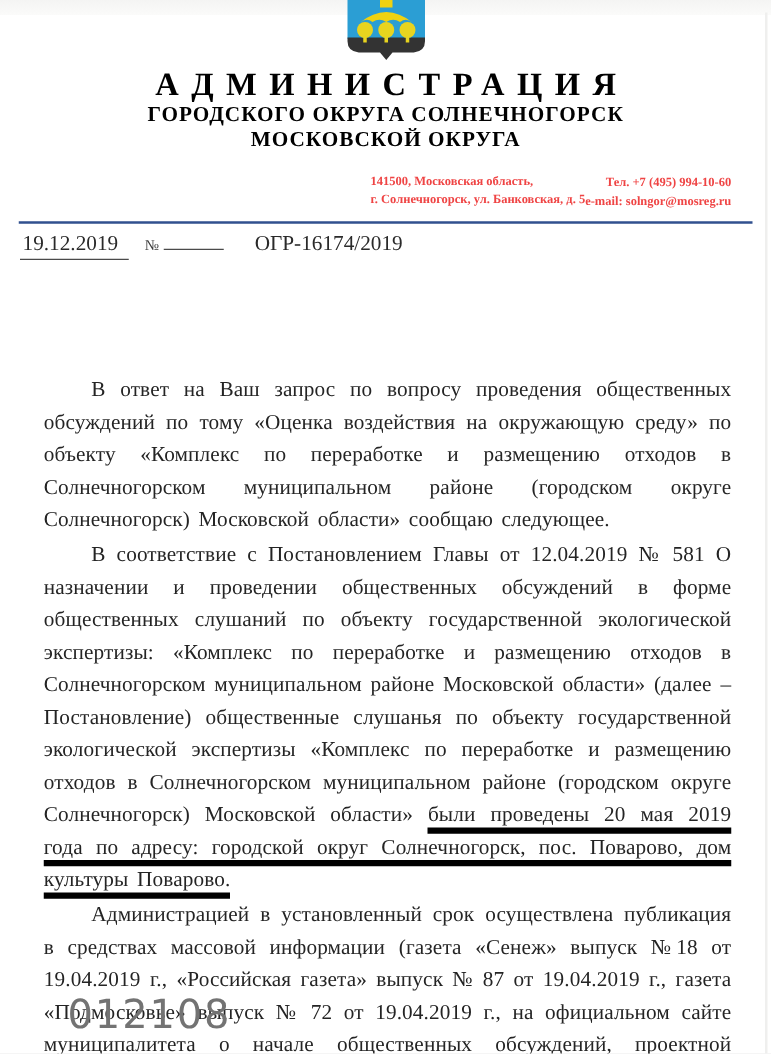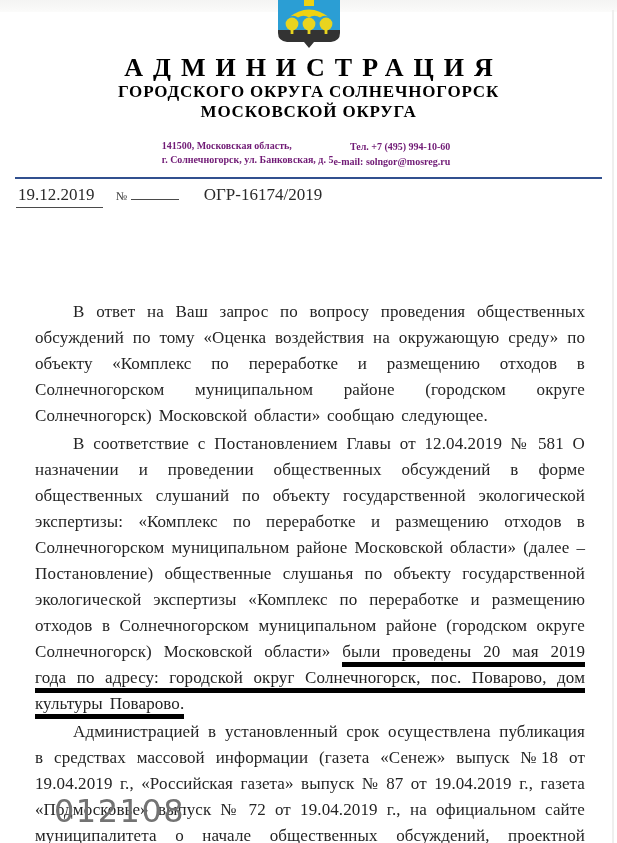--- a/index.html
+++ b/index.html
@@ -11,22 +11,22 @@
 
   
   .emblem{position:absolute;top:0;left:50%;transform:translateX(-50%);width:66px;height:48px;}
 
   
   .org-block{position:absolute;top:53px;left:0;right:0;text-align:center;color:#000000;}
   .org-line1{font-size:26px;font-weight:bold;letter-spacing:10px;padding-left:10px;line-height:29px;}
   .org-line2,.org-line3{font-size:17px;font-weight:bold;letter-spacing:0.8px;line-height:20px;}
 
   
-  .contact-row{position:absolute;top:139px;left:17px;right:22px;display:flex;
-               justify-content:center;color:#701a75;}
+  .contact-row{position:absolute;top:139px;left:17px;right:32px;display:flex;
+               justify-content:flex-end;color:#ef4444;}
   .address{font-size:10px;font-weight:bold;line-height:14px;text-align:left;}
   .contacts{font-size:10px;font-weight:bold;line-height:15px;text-align:right;}
 
   .rule{position:absolute;top:177px;left:15px;right:15px;border-top:2px solid #31508f;}
 
   
   .ref-row{position:absolute;top:184px;left:16px;font-size:17px;color:#2a2a2a;white-space:nowrap;}
   .ref-date{display:inline-block;border-bottom:1.5px solid #4a4a4a;padding:0 8px 2px 2px;text-align:right;}
   .ref-numsign{font-size:12px;margin-left:9px;color:#3a3a3a;}
   .ref-blank{display:inline-block;width:48px;border-bottom:1.5px solid #4a4a4a;height:15px;}

